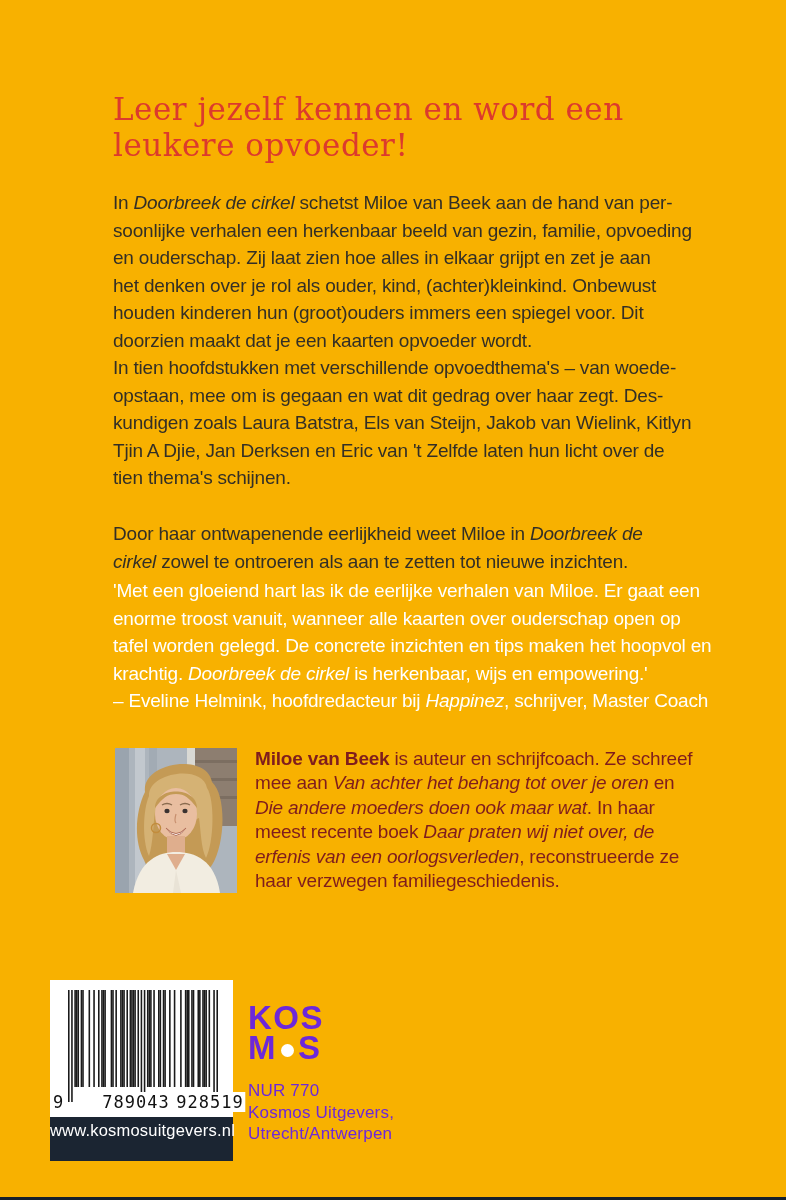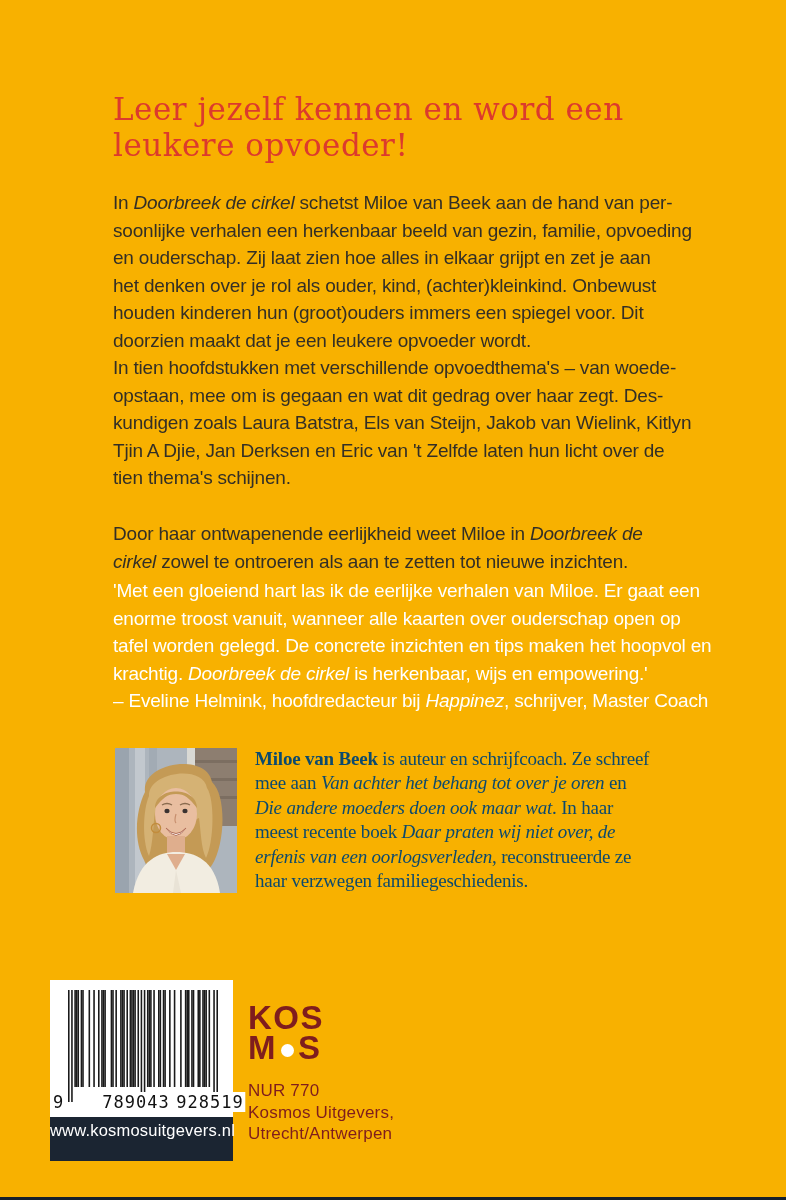--- a/index.html
+++ b/index.html
@@ -40,22 +40,21 @@
   .bio-row{position:absolute;left:115px;top:747px;}
   .author-photo{
     position:absolute;left:0;top:1px;
     width:122px;height:145px;
     display:block;
   }
   .bio-text{
     position:absolute;left:140px;top:0;
     font-size:19px;line-height:24.4px;
     letter-spacing:-0.2px;
-    color:#0c4a6e;
-    font-family:Liberation Serif, serif;
+    color:#7f1d1d;
   }
 
   
   .barcode-block{position:absolute;left:50px;top:980px;width:183px;}
   .barcode-box{
     position:relative;
     width:183px;height:137px;
     background:#FFFFFF;
   }
   .barcode-bars{position:absolute;left:18px;top:10px;width:150px;height:112px;}
@@ -73,21 +72,21 @@
   .bc-left{left:86px;transform:translateX(-50%);margin-top:44px;}
   .bc-right{left:160px;transform:translateX(-50%);}
   .website-bar{
     width:183px;height:44px;
     background:#1B2532;
     color:#FFFFFF;
     font-size:16.5px;line-height:27px;
     text-align:center;
     letter-spacing:0.2px;
   }
-  .publisher-block{position:absolute;left:248px;top:1003px;color:#7f1d1d;}
+  .publisher-block{position:absolute;left:248px;top:1003px;color:#6d28d9;}
   .kosmos-logo{
     font-weight:900;
     font-size:33px;line-height:30px;
     letter-spacing:1.5px;
   }
   .logo-line2{display:flex;align-items:center;}
   .logo-dot{
     display:inline-block;
     width:13px;height:13px;border-radius:50%;
     background:#FFFFFF;
@@ -113,21 +112,21 @@
       <div class="ln"><span>Leer jezelf kennen en word een</span></div>
       <div class="ln"><span>leukere opvoeder!</span></div>
     </h1>
 
   <div class="body-text para1">
       <div class="ln"><span>In </span><span class="it">Doorbreek de cirkel</span><span> schetst Miloe van Beek aan de hand van per-</span></div>
       <div class="ln"><span>soonlijke verhalen een herkenbaar beeld van gezin, familie, opvoeding</span></div>
       <div class="ln"><span>en ouderschap. Zij laat zien hoe alles in elkaar grijpt en zet je aan</span></div>
       <div class="ln"><span>het denken over je rol als ouder, kind, (achter)kleinkind. Onbewust</span></div>
       <div class="ln"><span>houden kinderen hun (groot)ouders immers een spiegel voor. Dit</span></div>
-      <div class="ln"><span>doorzien maakt dat je een leukere opvoeder wordt.</span></div>
+      <div class="ln"><span>doorzien maakt dat je een kaarten opvoeder wordt.</span></div>
     </div>
   <div class="body-text para2">
       <div class="ln"><span>In tien hoofdstukken met verschillende opvoedthema's – van woede-</span></div>
       <div class="ln"><span>opstaan, mee om is gegaan en wat dit gedrag over haar zegt. Des-</span></div>
       <div class="ln"><span>kundigen zoals Laura Batstra, Els van Steijn, Jakob van Wielink, Kitlyn</span></div>
       <div class="ln"><span>Tjin A Djie, Jan Derksen en Eric van 't Zelfde laten hun licht over de</span></div>
       <div class="ln"><span>tien thema's schijnen.</span></div>
     </div>
   <div class="body-text para3">
       <div class="ln"><span>Door haar ontwapenende eerlijkheid weet Miloe in </span><span class="it">Doorbreek de</span></div>

